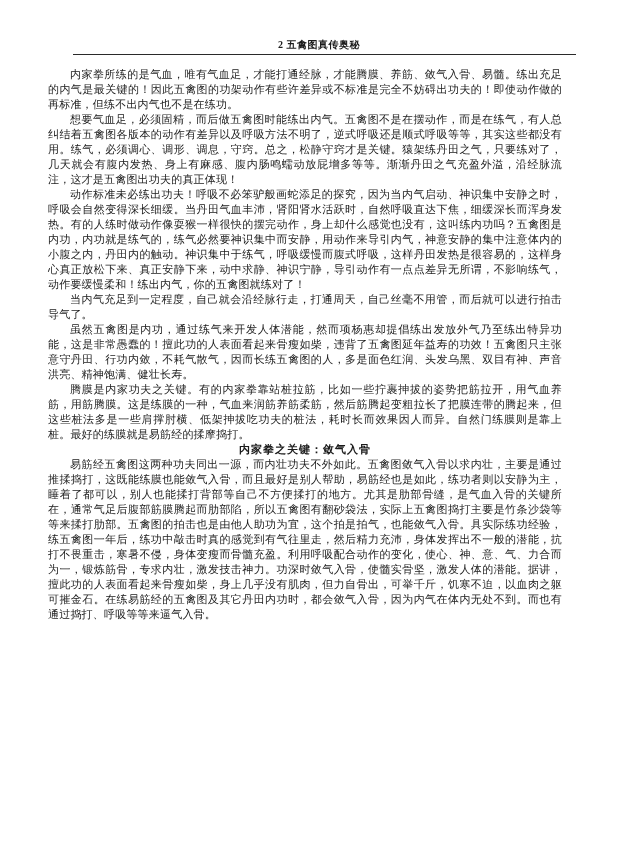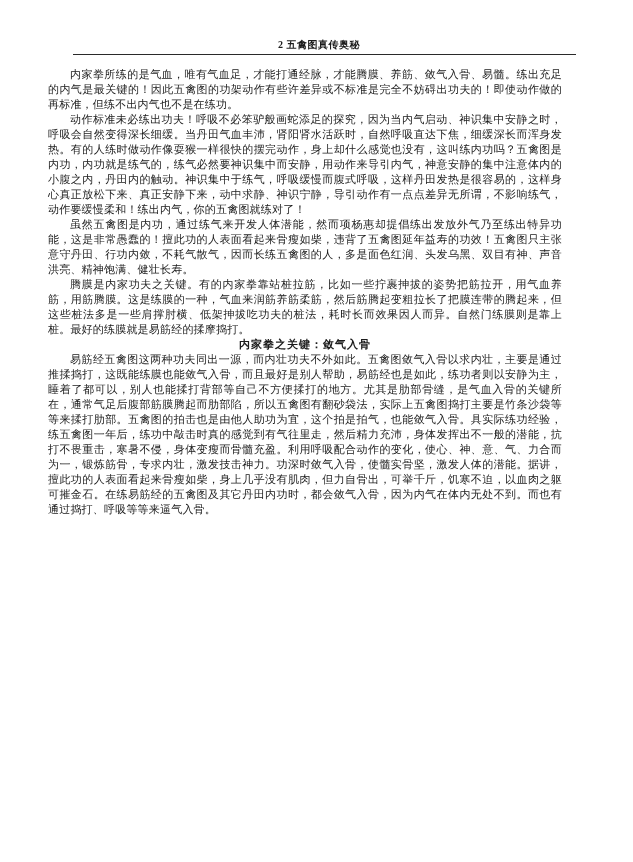--- a/index.html
+++ b/index.html
@@ -63,20 +63,22 @@
 <body>
 
 <div class="page">
 
   <div class="page-header">2 五禽图真传奥秘</div>
 
   <div class="header-rule"></div>
 
   <div class="content">
     <p>内家拳所练的是气血，唯有气血足，才能打通经脉，才能腾膜、养筋、敛气入骨、易髓。练出充足的内气是最关键的！因此五禽图的功架动作有些许差异或不标准是完全不妨碍出功夫的！即使动作做的再标准，但练不出内气也不是在练功。</p>
+    <p>想要气血足，必须固精，而后做五禽图时能练出内气。五禽图不是在摆动作，而是在练气，有人总纠结着五禽图各版本的动作有差异以及呼吸方法不明了，逆式呼吸还是顺式呼吸等等，其实这些都没有用。练气，必须调心、调形、调息，守窍。总之，松静守窍才是关键。猿架练丹田之气，只要练对了，几天就会有腹内发热、身上有麻感、腹内肠鸣蠕动放屁增多等等。渐渐丹田之气充盈外溢，沿经脉流注，这才是五禽图出功夫的真正体现！</p>
     <p>动作标准未必练出功夫！呼吸不必笨驴般画蛇添足的探究，因为当内气启动、神识集中安静之时，呼吸会自然变得深长细缓。当丹田气血丰沛，肾阳肾水活跃时，自然呼吸直达下焦，细缓深长而浑身发热。有的人练时做动作像耍猴一样很快的摆完动作，身上却什么感觉也没有，这叫练内功吗？五禽图是内功，内功就是练气的，练气必然要神识集中而安静，用动作来导引内气，神意安静的集中注意体内的小腹之内，丹田内的触动。神识集中于练气，呼吸缓慢而腹式呼吸，这样丹田发热是很容易的，这样身心真正放松下来、真正安静下来，动中求静、神识宁静，导引动作有一点点差异无所谓，不影响练气，动作要缓慢柔和！练出内气，你的五禽图就练对了！</p>
+    <p>当内气充足到一定程度，自己就会沿经脉行走，打通周天，自己丝毫不用管，而后就可以进行拍击导气了。</p>
     <p>虽然五禽图是内功，通过练气来开发人体潜能，然而项杨惠却提倡练出发放外气乃至练出特异功能，这是非常愚蠢的！擅此功的人表面看起来骨瘦如柴，违背了五禽图延年益寿的功效！五禽图只主张意守丹田、行功内敛，不耗气散气，因而长练五禽图的人，多是面色红润、头发乌黑、双目有神、声音洪亮、精神饱满、健壮长寿。</p>
     <p>腾膜是内家功夫之关键。有的内家拳靠站桩拉筋，比如一些拧裹抻拔的姿势把筋拉开，用气血养筋，用筋腾膜。这是练膜的一种，气血来润筋养筋柔筋，然后筋腾起变粗拉长了把膜连带的腾起来，但这些桩法多是一些肩撑肘横、低架抻拔吃功夫的桩法，耗时长而效果因人而异。自然门练膜则是靠上桩。最好的练膜就是易筋经的揉摩捣打。</p>
     <p class="section-heading">内家拳之关键：敛气入骨</p>
     <p>易筋经五禽图这两种功夫同出一源，而内壮功夫不外如此。五禽图敛气入骨以求内壮，主要是通过推揉捣打，这既能练膜也能敛气入骨，而且最好是别人帮助，易筋经也是如此，练功者则以安静为主，睡着了都可以，别人也能揉打背部等自己不方便揉打的地方。尤其是肋部骨缝，是气血入骨的关键所在，通常气足后腹部筋膜腾起而肋部陷，所以五禽图有翻砂袋法，实际上五禽图捣打主要是竹条沙袋等等来揉打肋部。五禽图的拍击也是由他人助功为宜，这个拍是拍气，也能敛气入骨。具实际练功经验，练五禽图一年后，练功中敲击时真的感觉到有气往里走，然后精力充沛，身体发挥出不一般的潜能，抗打不畏重击，寒暑不侵，身体变瘦而骨髓充盈。利用呼吸配合动作的变化，使心、神、意、气、力合而为一，锻炼筋骨，专求内壮，激发技击神力。功深时敛气入骨，使髓实骨坚，激发人体的潜能。据讲，擅此功的人表面看起来骨瘦如柴，身上几乎没有肌肉，但力自骨出，可举千斤，饥寒不迫，以血肉之躯可摧金石。在练易筋经的五禽图及其它丹田内功时，都会敛气入骨，因为内气在体内无处不到。而也有通过捣打、呼吸等等来逼气入骨。</p>
   </div>
 
 </div>
 
 </body></html>

